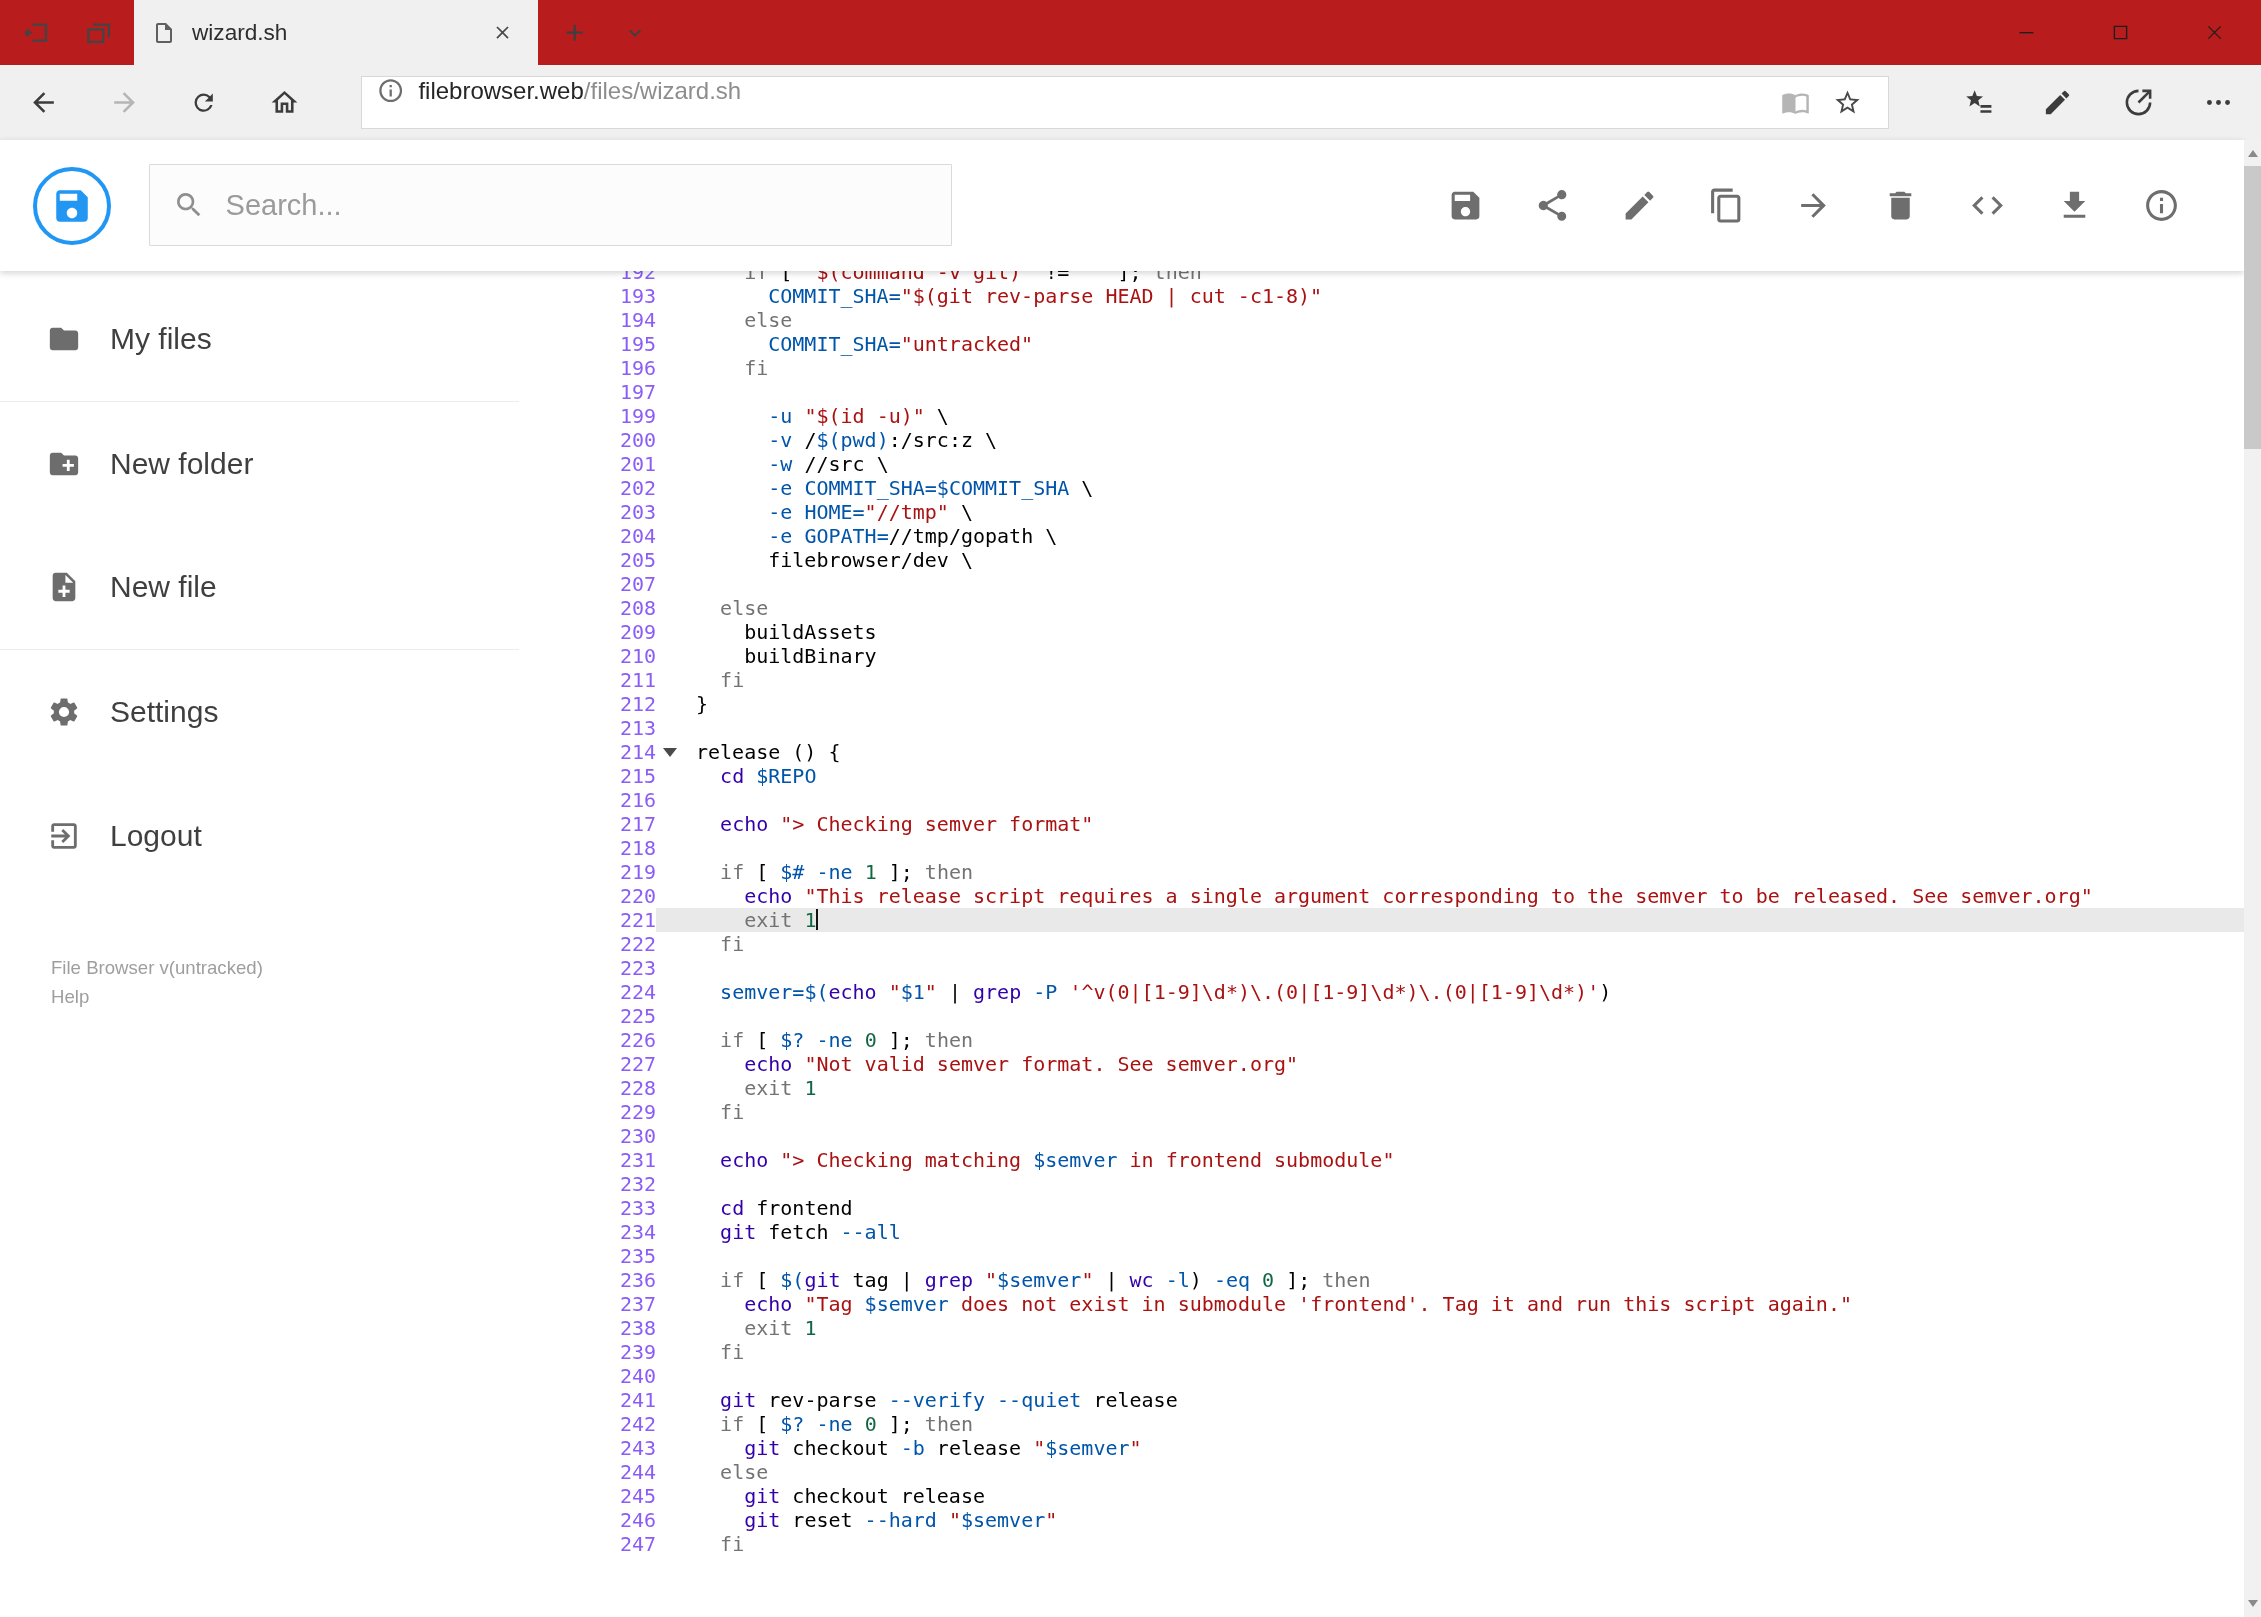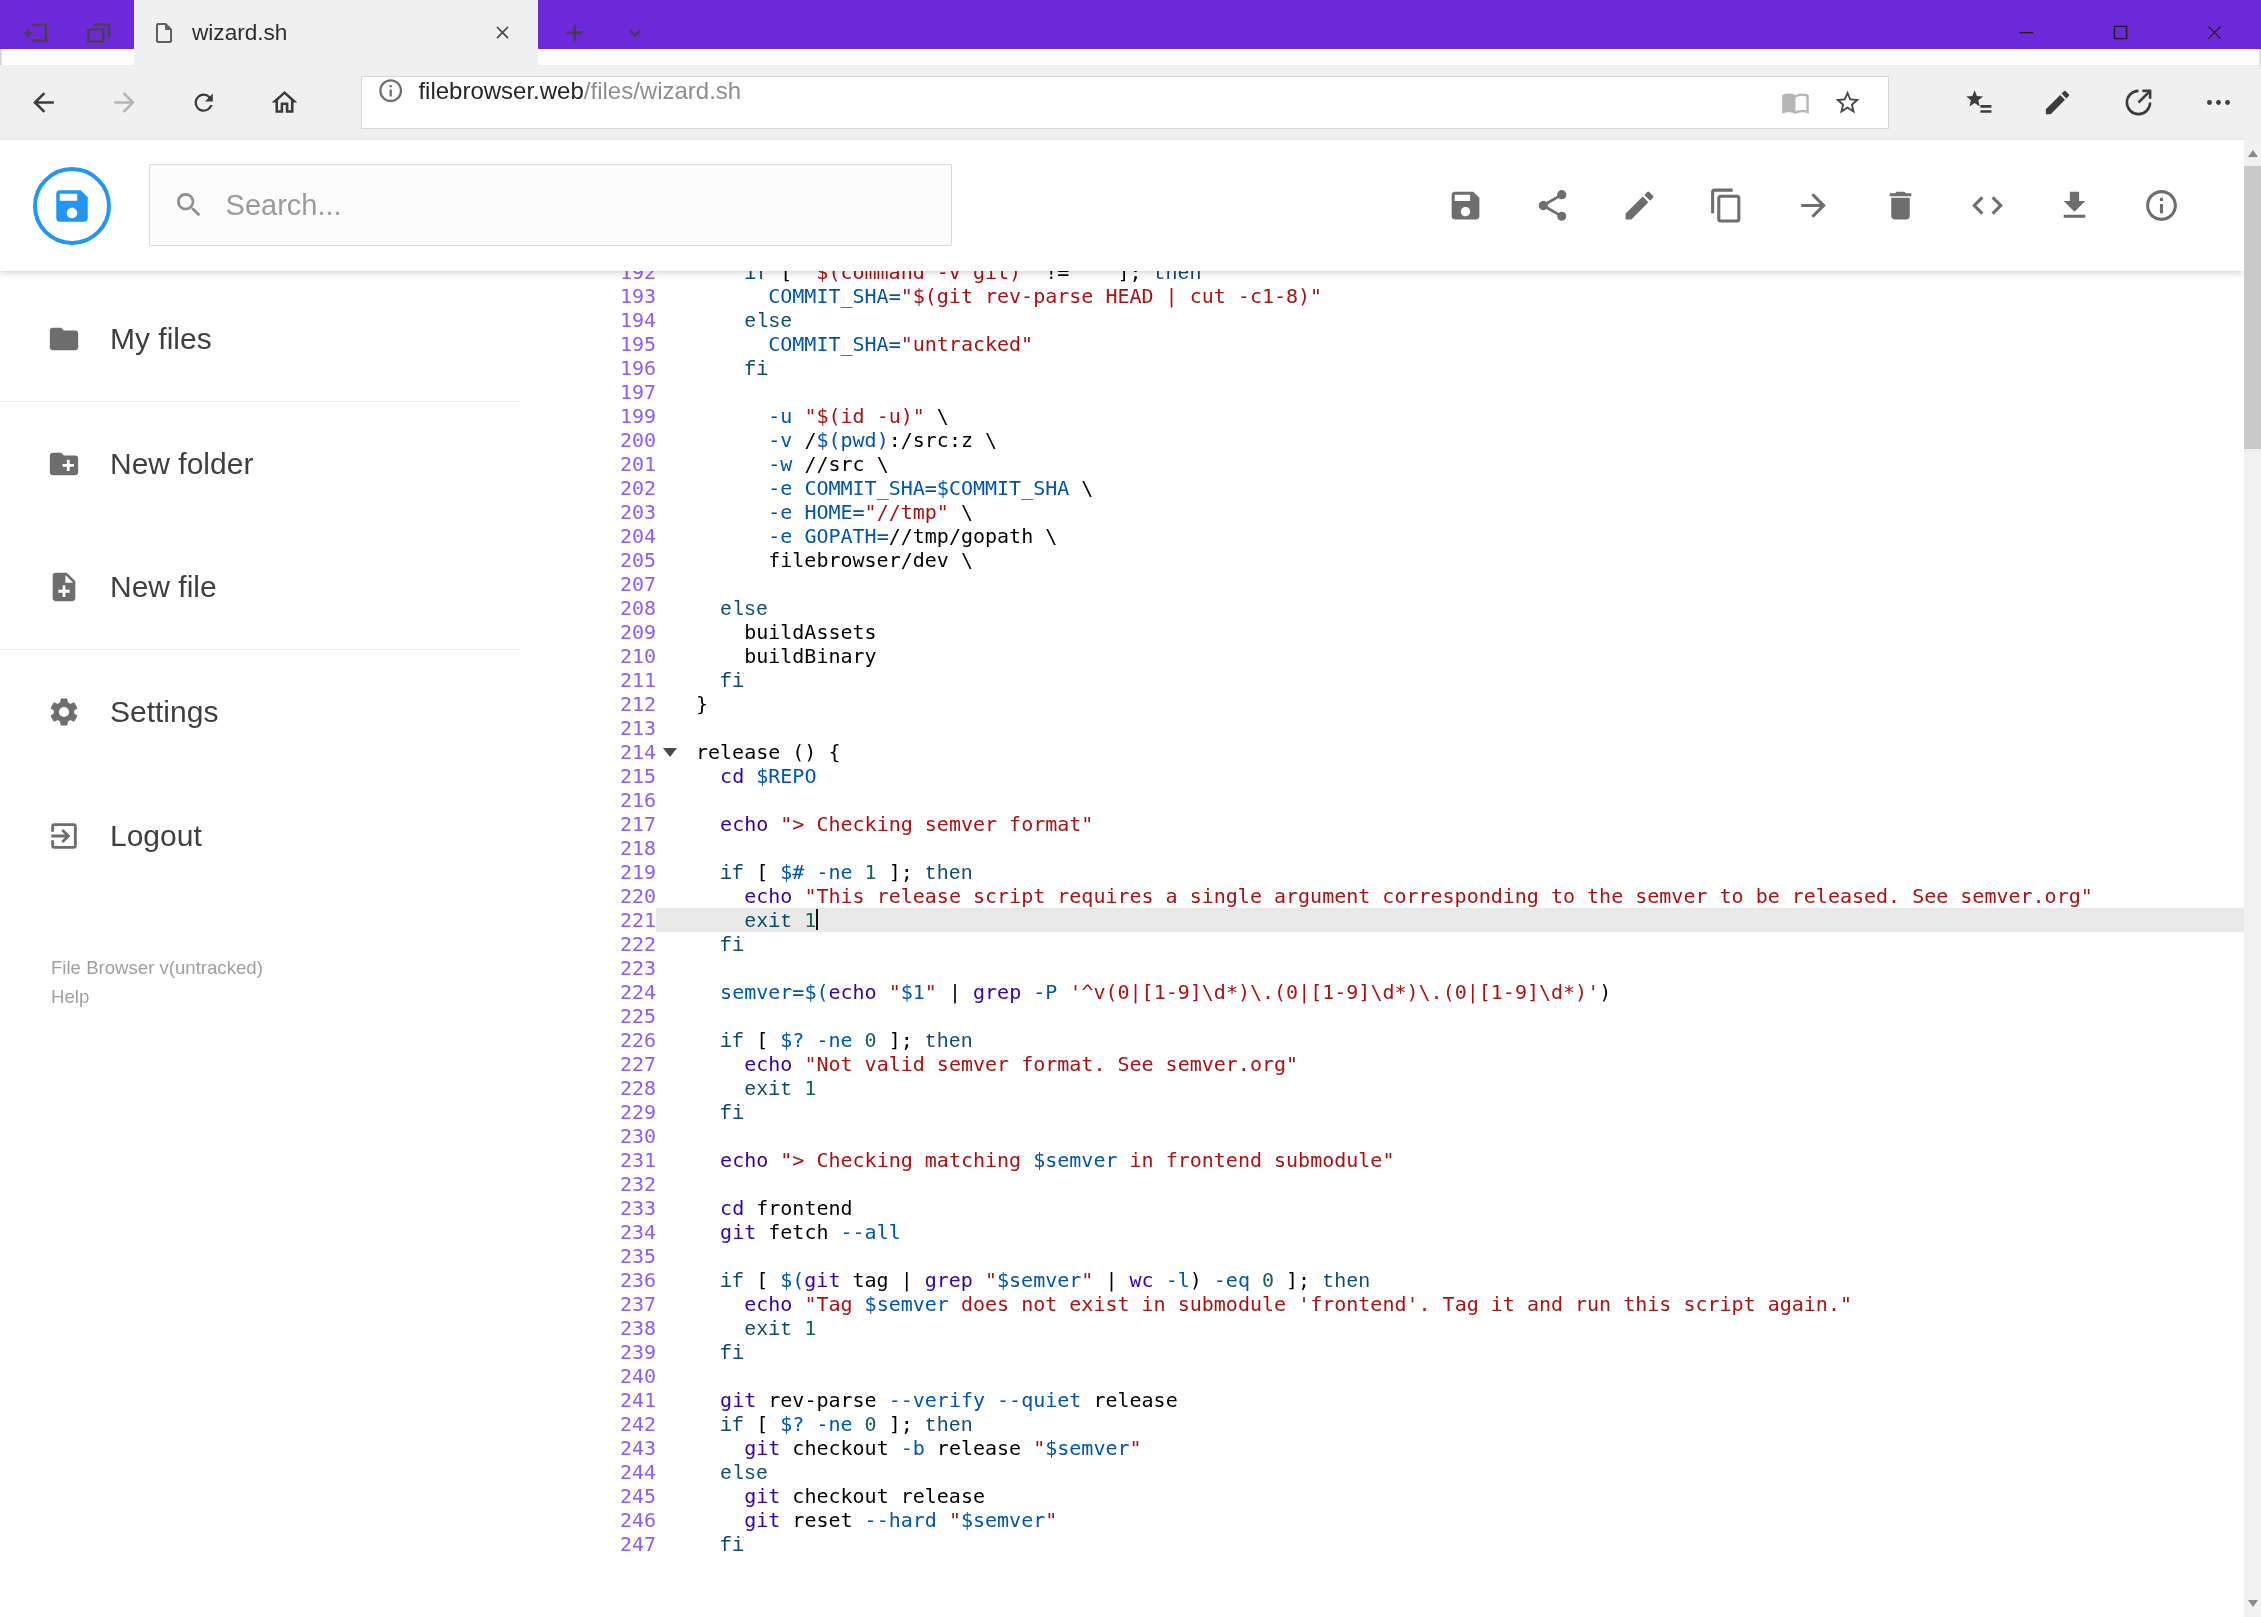--- a/index.html
+++ b/index.html
@@ -1,21 +1,21 @@
 <!DOCTYPE html>
 <html style="font-size:13px"><head>
 <meta charset="utf-8">
 <style>
   * { margin:0; padding:0; box-sizing:border-box; }
   html,body { width:2261px; height:1617px; overflow:hidden; background:#fff;
               font-family:"Liberation Sans", sans-serif; }
   .window { position:absolute; inset:0; box-shadow: inset 0 0 0 1.6px rgba(0,0,0,0.18); }
 
   
-  .tabstrip { position:absolute; left:0; top:0; width:2261px; height:49px; background:#6d28d9; }
+  .tabstrip { position:absolute; left:0; top:0; width:2261px; height:65px; background:#b91c1c; }
   .strip-btn { position:absolute; top:0; width:61px; height:65px; border:0; background:transparent;
                display:flex; align-items:center; justify-content:center; color:#444; cursor:pointer; }
   .strip-btn svg { width:27.4px; height:27.4px; }
   #btn-setaside { left:4.8px; }
   #btn-tabpreview { left:68px; }
   .tab { position:absolute; left:134px; top:0; width:404px; height:65px; background:#f0f0f0;
          display:flex; align-items:center; padding:0 18px; gap:16px; cursor:default; }
   .tab-fav { width:24px; height:24px; color:#5f5f5f; flex:none; }
   .tab-title { font-size:22.6px; color:#2e2e2e; flex:1; white-space:nowrap; overflow:hidden; }
   .tab-close { border:0; background:transparent; width:36px; height:36px; display:flex;
@@ -97,21 +97,21 @@
   .crow { position:relative; display:flex; height:24px; }
   .gut { width:137px; flex:none; text-align:right; font-family:"DejaVu Sans Mono", monospace;
          font-size:20px; line-height:24px; color:#8b5cf6; }
   .codetext { flex:1; padding-left:40px; font-family:"DejaVu Sans Mono", monospace;
               font-size:20px; line-height:24px; white-space:pre; color:#000; }
   .crow.active .codetext { background:#e9e9e9; }
   .cursor { display:inline-block; width:1.6px; height:21px; background:#111; vertical-align:-3.2px; }
   .fold { position:absolute; left:144px; top:8px; width:0; height:0; border-left:7.3px solid transparent;
           border-right:7.3px solid transparent; border-top:9.7px solid #4a4a4a; cursor:pointer; }
   .t-pl { color:#000000; }
-  .t-kw { color:#0c4a6e;font-family:Liberation Mono, monospace; }
+  .t-kw { color:#737373; }
   .t-bi { color:#3300aa; }
   .t-df { color:#0055aa; }
   .t-at { color:#0055aa; }
   .t-nu { color:#116644; }
   .t-st { color:#aa1111; }
 
   
   .scrollbar { position:absolute; right:0; top:0; width:17px; height:1477px; background:#f1f1f1; z-index:10; }
   .sb-btn { position:absolute; left:0; width:17px; height:27.4px; display:flex; align-items:center;
             justify-content:center; background:#f1f1f1; border:0; cursor:pointer; }

